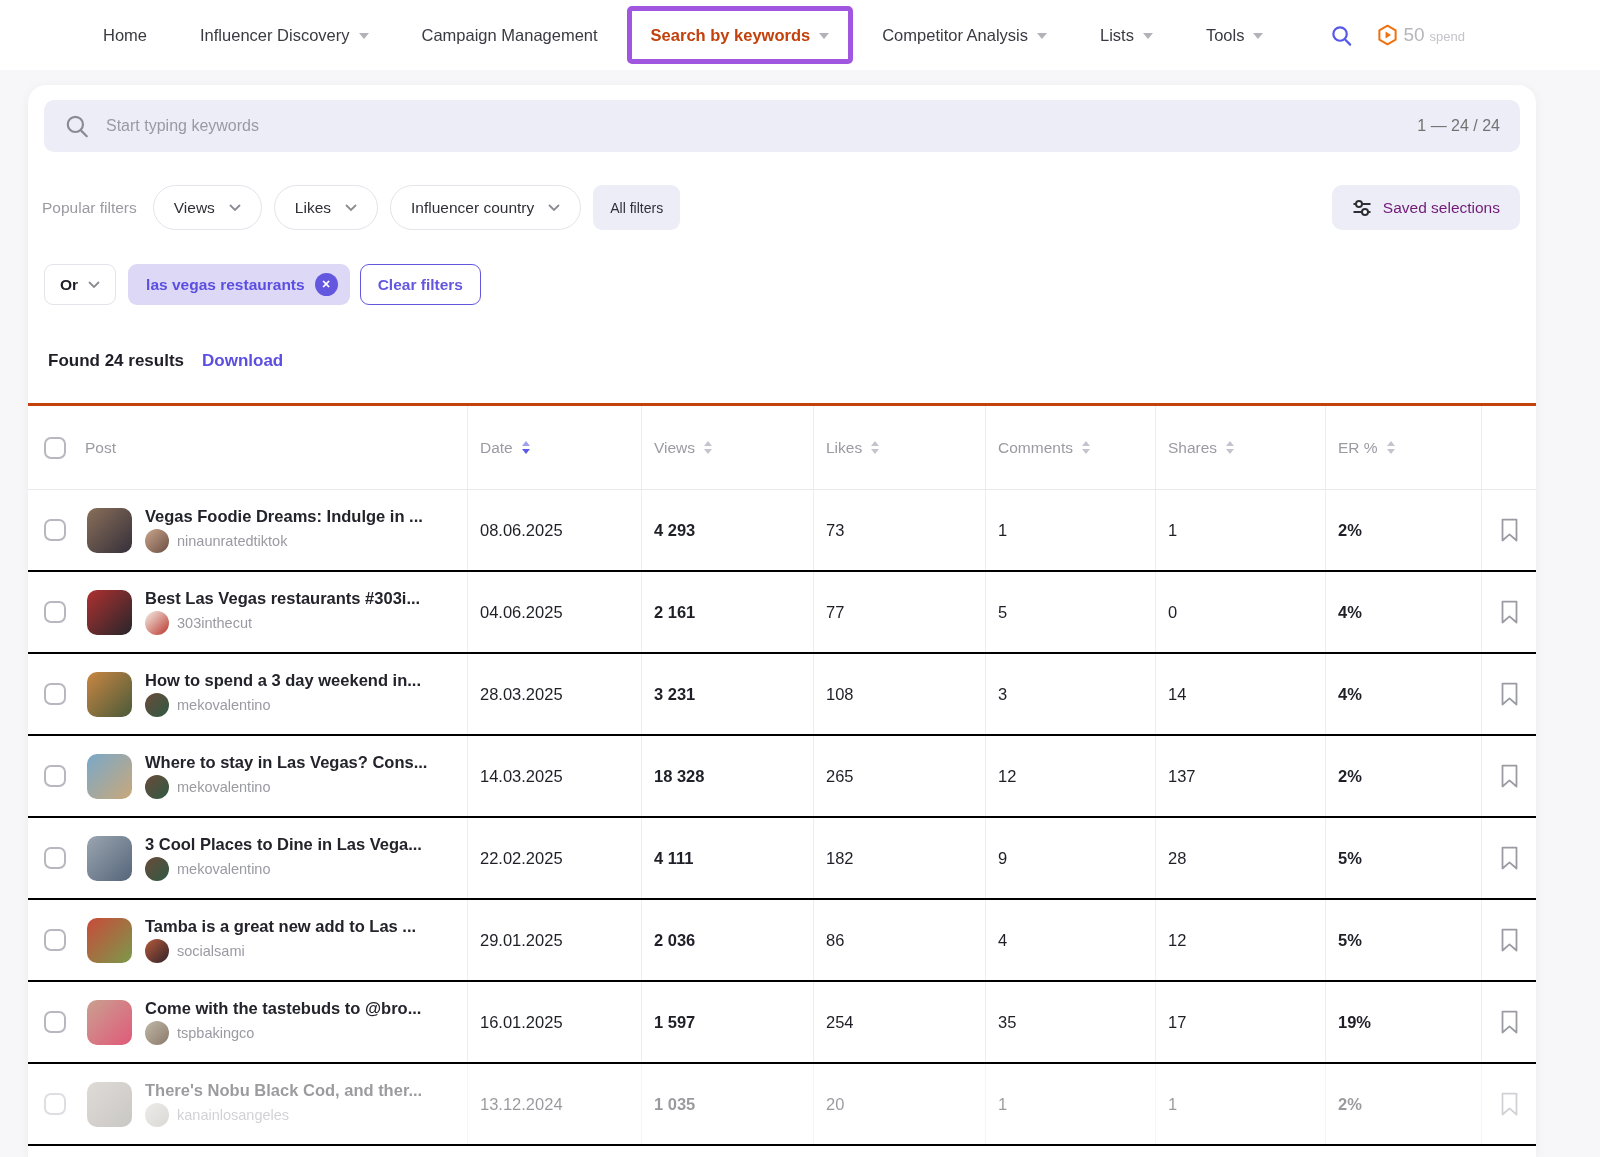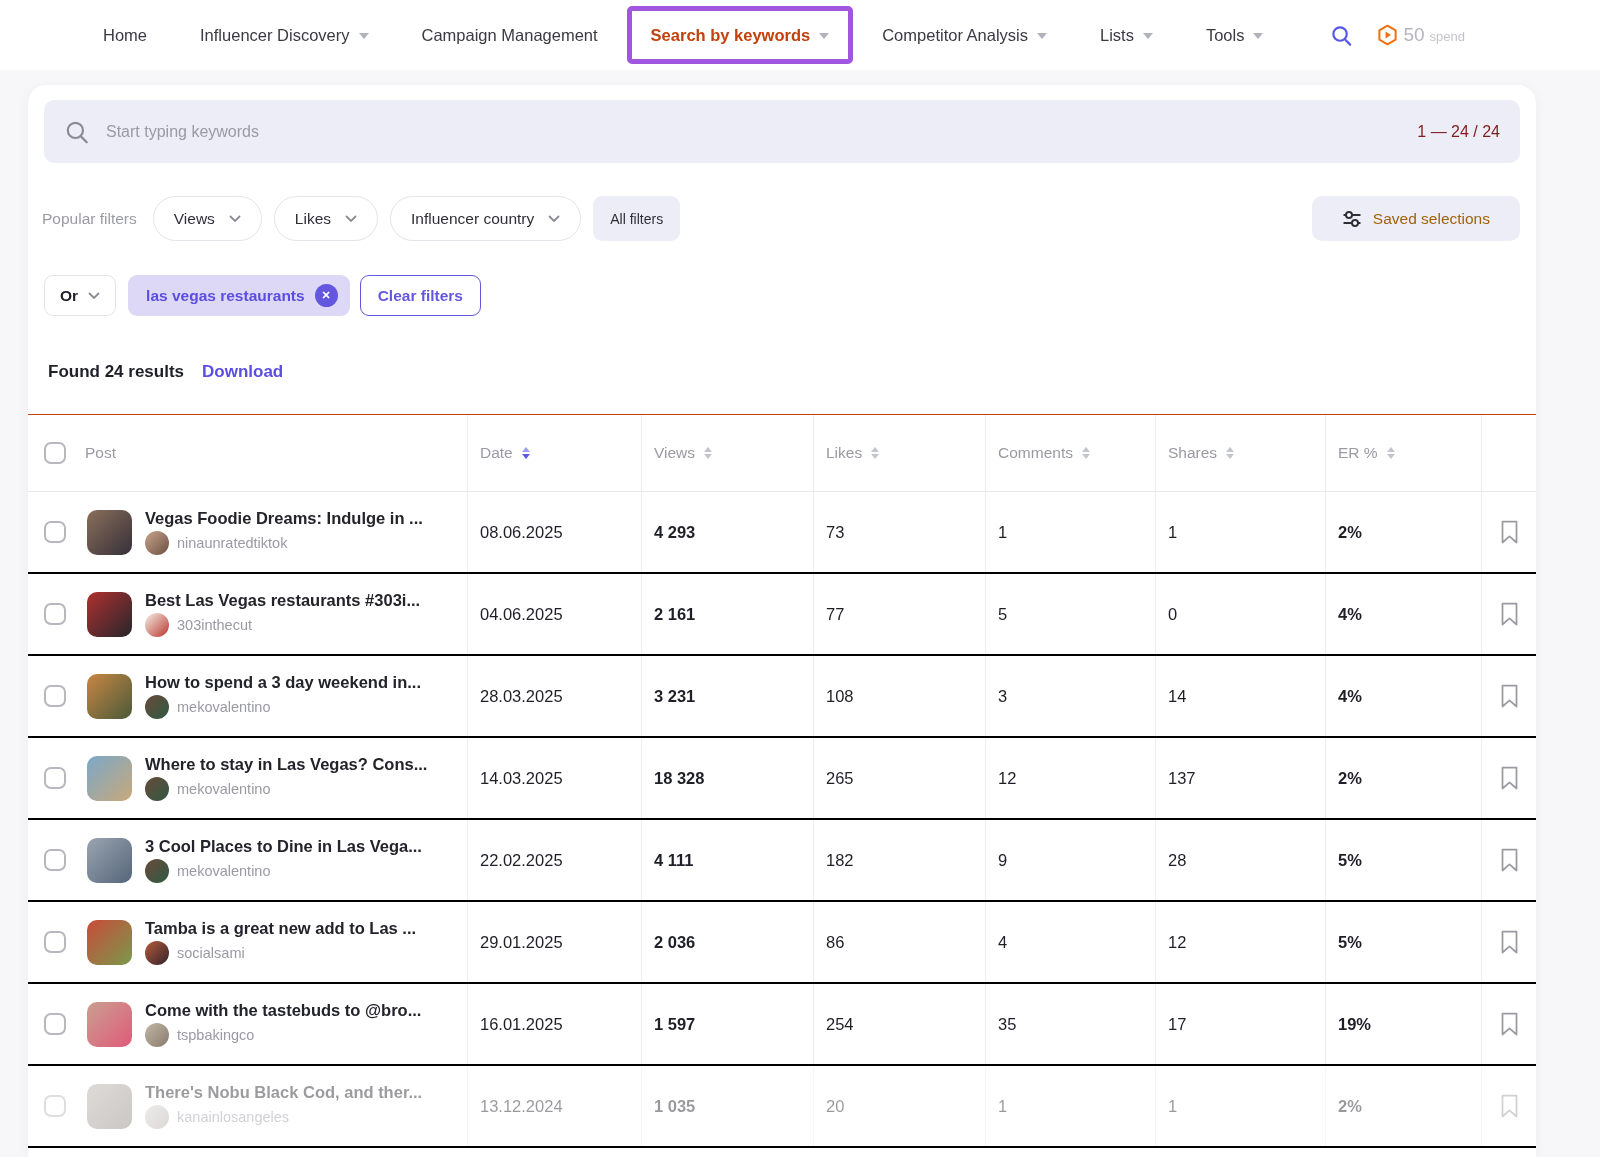--- a/index.html
+++ b/index.html
@@ -29,45 +29,45 @@
   .tokens .cnt { font-size:19px; color:#b5b5bd; }
   .tokens .unit { font-size:13px; color:#c3c3cb; }
   
   .card {
     position:absolute; top:85px; left:28px; width:1508px; height:1072px;
     background:#fff; border-radius:18px 18px 0 0;
     box-shadow:0 2px 12px rgba(40,40,70,.05); overflow:hidden;
   }
   
   .searchbar {
-    margin:15px 16px 0 16px; height:63px; background:#ededf8; border-radius:10px;
+    margin:15px 16px 0 16px; height:52px; background:#ededf8; border-radius:10px;
     display:flex; align-items:center; padding:0 20px;
   }
   .searchbar input {
     flex:1; border:none; outline:none; background:transparent;
     font-size:16px; color:#3a3a43; margin-left:14px;
     font-family:"Liberation Sans", sans-serif;
   }
   .searchbar input::placeholder { color:#9a9aa3; }
-  .range { font-size:16px; color:#7f1d1d; white-space:nowrap;margin-left:8px; }
+  .range { font-size:16px; color:#737373; white-space:nowrap;margin-left:8px; }
   
   .filters { margin-top:33px; padding:0 16px 0 14px; display:flex; align-items:center; }
   .filters .flabel { font-size:15.5px; color:#9a9aa3; margin-right:16px; }
   .pill {
     display:flex; align-items:center; gap:14px; height:45px; padding:0 20px;
     border:1px solid #e3e3e9; border-radius:23px; background:#fff;
     font-size:15.5px; color:#2f2f38; margin-right:12px; cursor:pointer; white-space:nowrap;
   }
   .btn-allfilters {
     height:45px; padding:0 17px; background:#ededf8; border:none; border-radius:9px;
     font-size:14px; color:#2f2f38; cursor:pointer; font-family:inherit;
   }
   .btn-saved {
-    margin-left:auto; height:45px; padding:0 30px; background:#ededf8; border:none;
-    border-radius:10px; font-size:15.5px; color:#a16207; cursor:pointer;
+    margin-left:auto; height:45px; padding:0 20px; background:#ededf8; border:none;
+    border-radius:10px; font-size:15.5px; color:#701a75; cursor:pointer;
     display:flex; align-items:center; gap:11px; font-family:inherit;
   }
   
   .chips { margin-top:34px; padding:0 16px; display:flex; align-items:center; }
   .or-pill {
     display:flex; align-items:center; gap:10px; height:41px; padding:0 15px;
     border:1px solid #e3e3e9; border-radius:9px; background:#fff;
     font-size:15.5px; font-weight:bold; color:#1f1f28; cursor:pointer; margin-right:12px;
   }
   .chip {
@@ -86,21 +86,21 @@
   }
   
   .found { margin-top:46px; padding:0 20px; display:flex; align-items:center; gap:18px; }
   .found .ftext { font-size:17px; font-weight:bold; color:#1f1f28; }
   .found .dl { font-size:17px; font-weight:bold; color:#5b4ee0; cursor:pointer; }
   
   .table { margin-top:32px; }
   .thead, .trow {
     display:grid; grid-template-columns:439px 174px 172px 172px 170px 170px 156px 55px;
   }
-  .thead { height:78px; border-top:1px solid #c2410c; border-bottom:1px solid #e9e9ed; }
+  .thead { height:87px; border-top:3px solid #c2410c; border-bottom:1px solid #e9e9ed; }
   .thead .cell { display:flex; align-items:center; font-size:15.5px; color:#9a9aa3; }
   .cell { padding-left:12px; }
   .cell + .cell { border-left:1px solid #ededf1; }
   .cell.postc { padding-left:16px; display:flex; align-items:center; }
   .sort { display:inline-flex; flex-direction:column; gap:2.5px; margin-left:9px; cursor:pointer; }
   .sort b { width:0; height:0; border-left:4.5px solid transparent; border-right:4.5px solid transparent; display:block; }
   .sort .up { border-bottom:5.5px solid #c4c4ce; }
   .sort .dn { border-top:5.5px solid #c4c4ce; }
   .sort.active .up { border-bottom-color:#a0a0f0; }
   .sort.active .dn { border-top-color:#5b5be8; }

